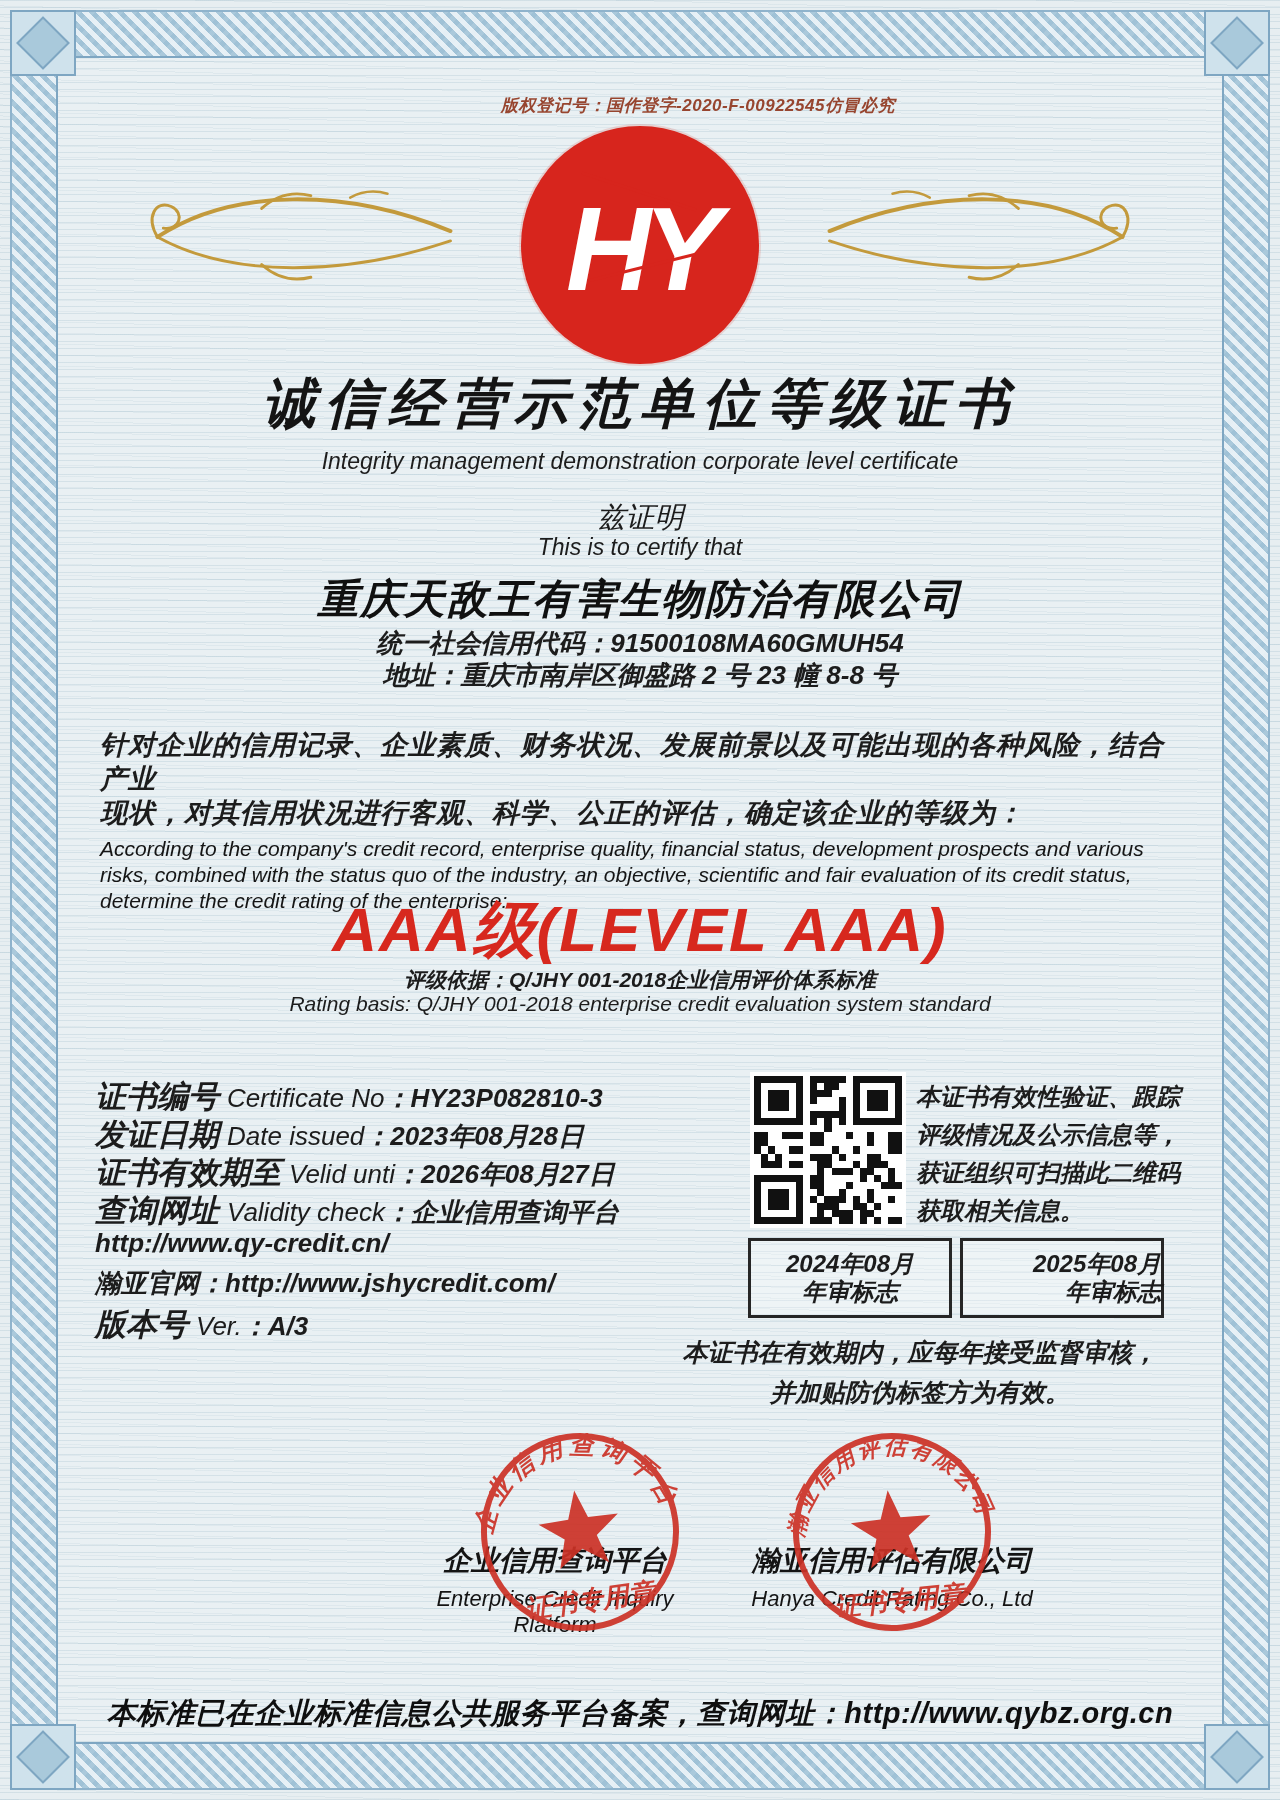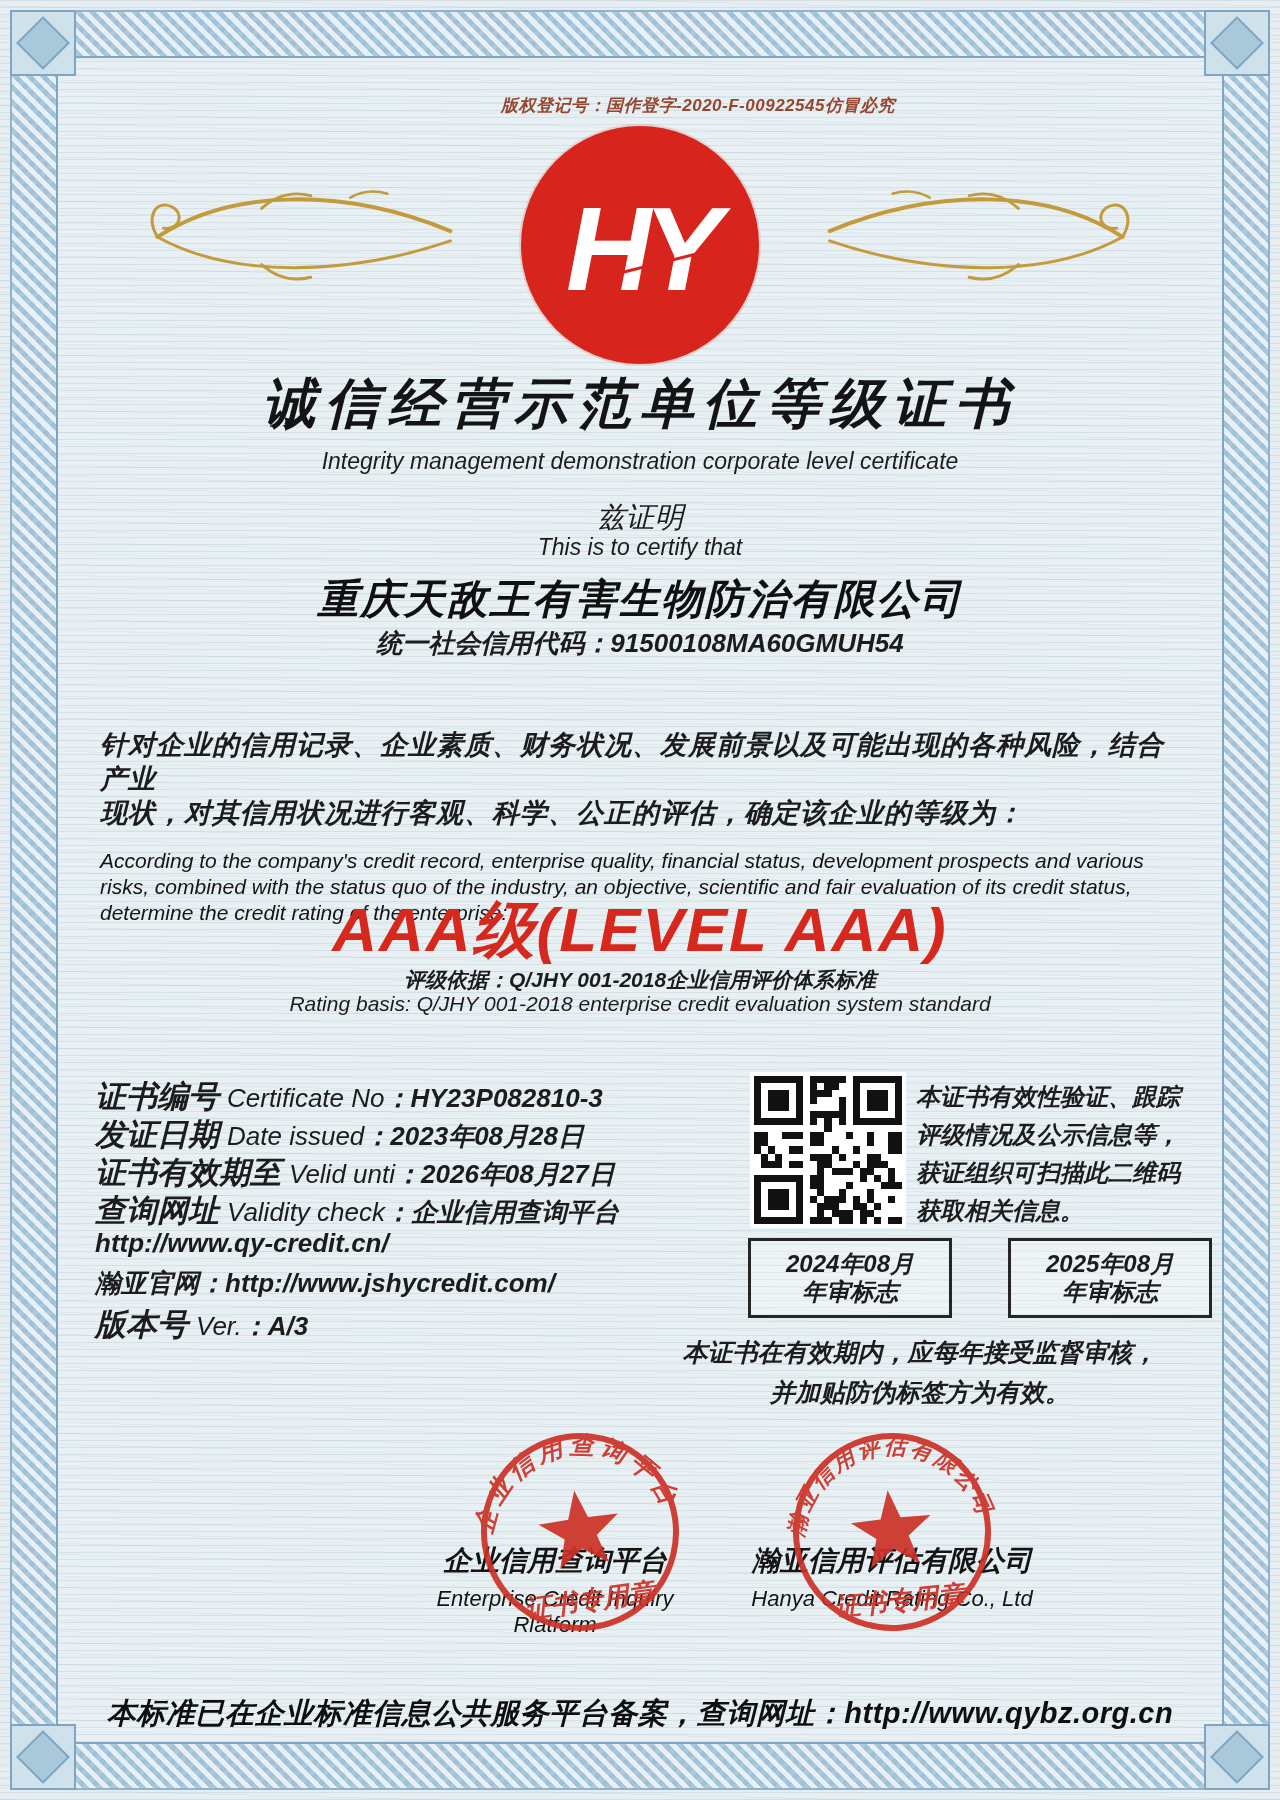--- a/index.html
+++ b/index.html
@@ -37,39 +37,39 @@
   .flourish.right{left:820px;transform:scaleX(-1);}
   .title-zh{top:368px;font-size:54px;font-weight:700;letter-spacing:9px;color:#141414;}
   .title-en{top:448px;font-size:23px;color:#1d1d1d;}
   .certify-zh{top:498px;font-size:29px;}
   .certify-en{top:534px;font-size:23px;}
   .company{top:572px;font-size:41px;font-weight:800;letter-spacing:2px;color:#101010;}
   .code-line{top:626px;font-size:26px;font-weight:600;}
   .addr-line{top:658px;font-size:26px;font-weight:600;}
   .body-block{top:728px;left:100px;width:1080px;text-align:left;}
   .body-zh{font-size:27px;font-weight:600;line-height:34px;letter-spacing:1px;}
-  .body-en{font-size:21px;line-height:26px;color:#151515;margin-top:18px;}
+  .body-en{font-size:21px;line-height:26px;color:#151515;margin-top:6px;}
   .level{top:888px;font-size:62px;font-weight:800;color:#d7281e;letter-spacing:2px;}
   .basis-zh{top:966px;font-size:21px;font-weight:600;}
   .basis-en{top:992px;font-size:21px;}
   .details{top:1076px;left:95px;width:560px;}
   .dline{display:flex;align-items:baseline;height:38px;white-space:nowrap;}
   .dline .zh{font-size:31px;font-weight:600;}
   .dline .en{font-size:26px;margin-left:8px;}
   .dline .val{font-size:26px;font-weight:600;}
   .dline .plain{font-size:26px;font-weight:600;}
   .qr{top:1072px;left:750px;width:156px;height:156px;background:#ffffff;padding:4px;box-sizing:border-box;}
   .qr svg{width:100%;height:100%;}
   .qr-note{top:1078px;left:916px;width:280px;text-align:left;}
   .qr-note div{font-size:24px;font-weight:600;line-height:38px;}
   .ybox{top:1238px;width:204px;height:80px;border:3px solid #262626;box-sizing:border-box;
         display:flex;flex-direction:column;align-items:center;justify-content:center;gap:0;background:rgba(255,255,255,.25);}
   .ybox div{font-size:24px;font-weight:600;line-height:28px;}
   .ybox.b1{left:748px;}
-  .ybox.b2{left:1008px;}
+  .ybox.b2{left:960px;align-items:flex-end;}
   .annual-note{top:1332px;left:655px;width:530px;text-align:center;}
   .annual-note div{font-size:25px;font-weight:600;line-height:40px;}
   .seal{width:240px;height:240px;opacity:.92;}
   .seal.left{top:1412px;left:460px;transform:rotate(-8deg);}
   .seal.right{top:1412px;left:772px;transform:rotate(-6deg);}
   .caption{text-align:center;}
   .caption .cz{font-size:28px;font-weight:700;color:#141414;}
   .caption .ce{font-size:22px;color:#141414;margin-top:6px;}
   .caption.left{top:1542px;left:400px;width:310px;}
   .caption.right{top:1542px;left:712px;width:360px;}
@@ -117,20 +117,21 @@
       <span class="crack" style="top:140px;left:66px;width:110px;height:3px;transform:rotate(-14deg);"></span>
     </div>
 
     <div class="abs center title-zh">诚信经营示范单位等级证书</div>
     <div class="abs center title-en">Integrity management demonstration corporate level certificate</div>
     <div class="abs center certify-zh">兹证明</div>
     <div class="abs center certify-en">This is to certify that</div>
 
     <div class="abs center company">重庆天敌王有害生物防治有限公司</div>
     <div class="abs center code-line">统一社会信用代码：91500108MA60GMUH54</div>
+    <div class="abs center addr-line">地址：重庆市南岸区御盛路 2 号 23 幢 8-8 号</div>
 
     <div class="abs body-block">
       <div class="body-zh">针对企业的信用记录、企业素质、财务状况、发展前景以及可能出现的各种风险，结合产业</div>
       <div class="body-zh">现状，对其信用状况进行客观、科学、公正的评估，确定该企业的等级为：</div>
       <div class="body-en">According to the company's credit record, enterprise quality, financial status, development prospects and various</div>
       <div class="body-en" style="margin-top:0;">risks, combined with the status quo of the industry, an objective, scientific and fair evaluation of its credit status,</div>
       <div class="body-en" style="margin-top:0;">determine the credit rating of the enterprise:</div>
     </div>
 
     <div class="abs center level">AAA级(LEVEL AAA)</div>

